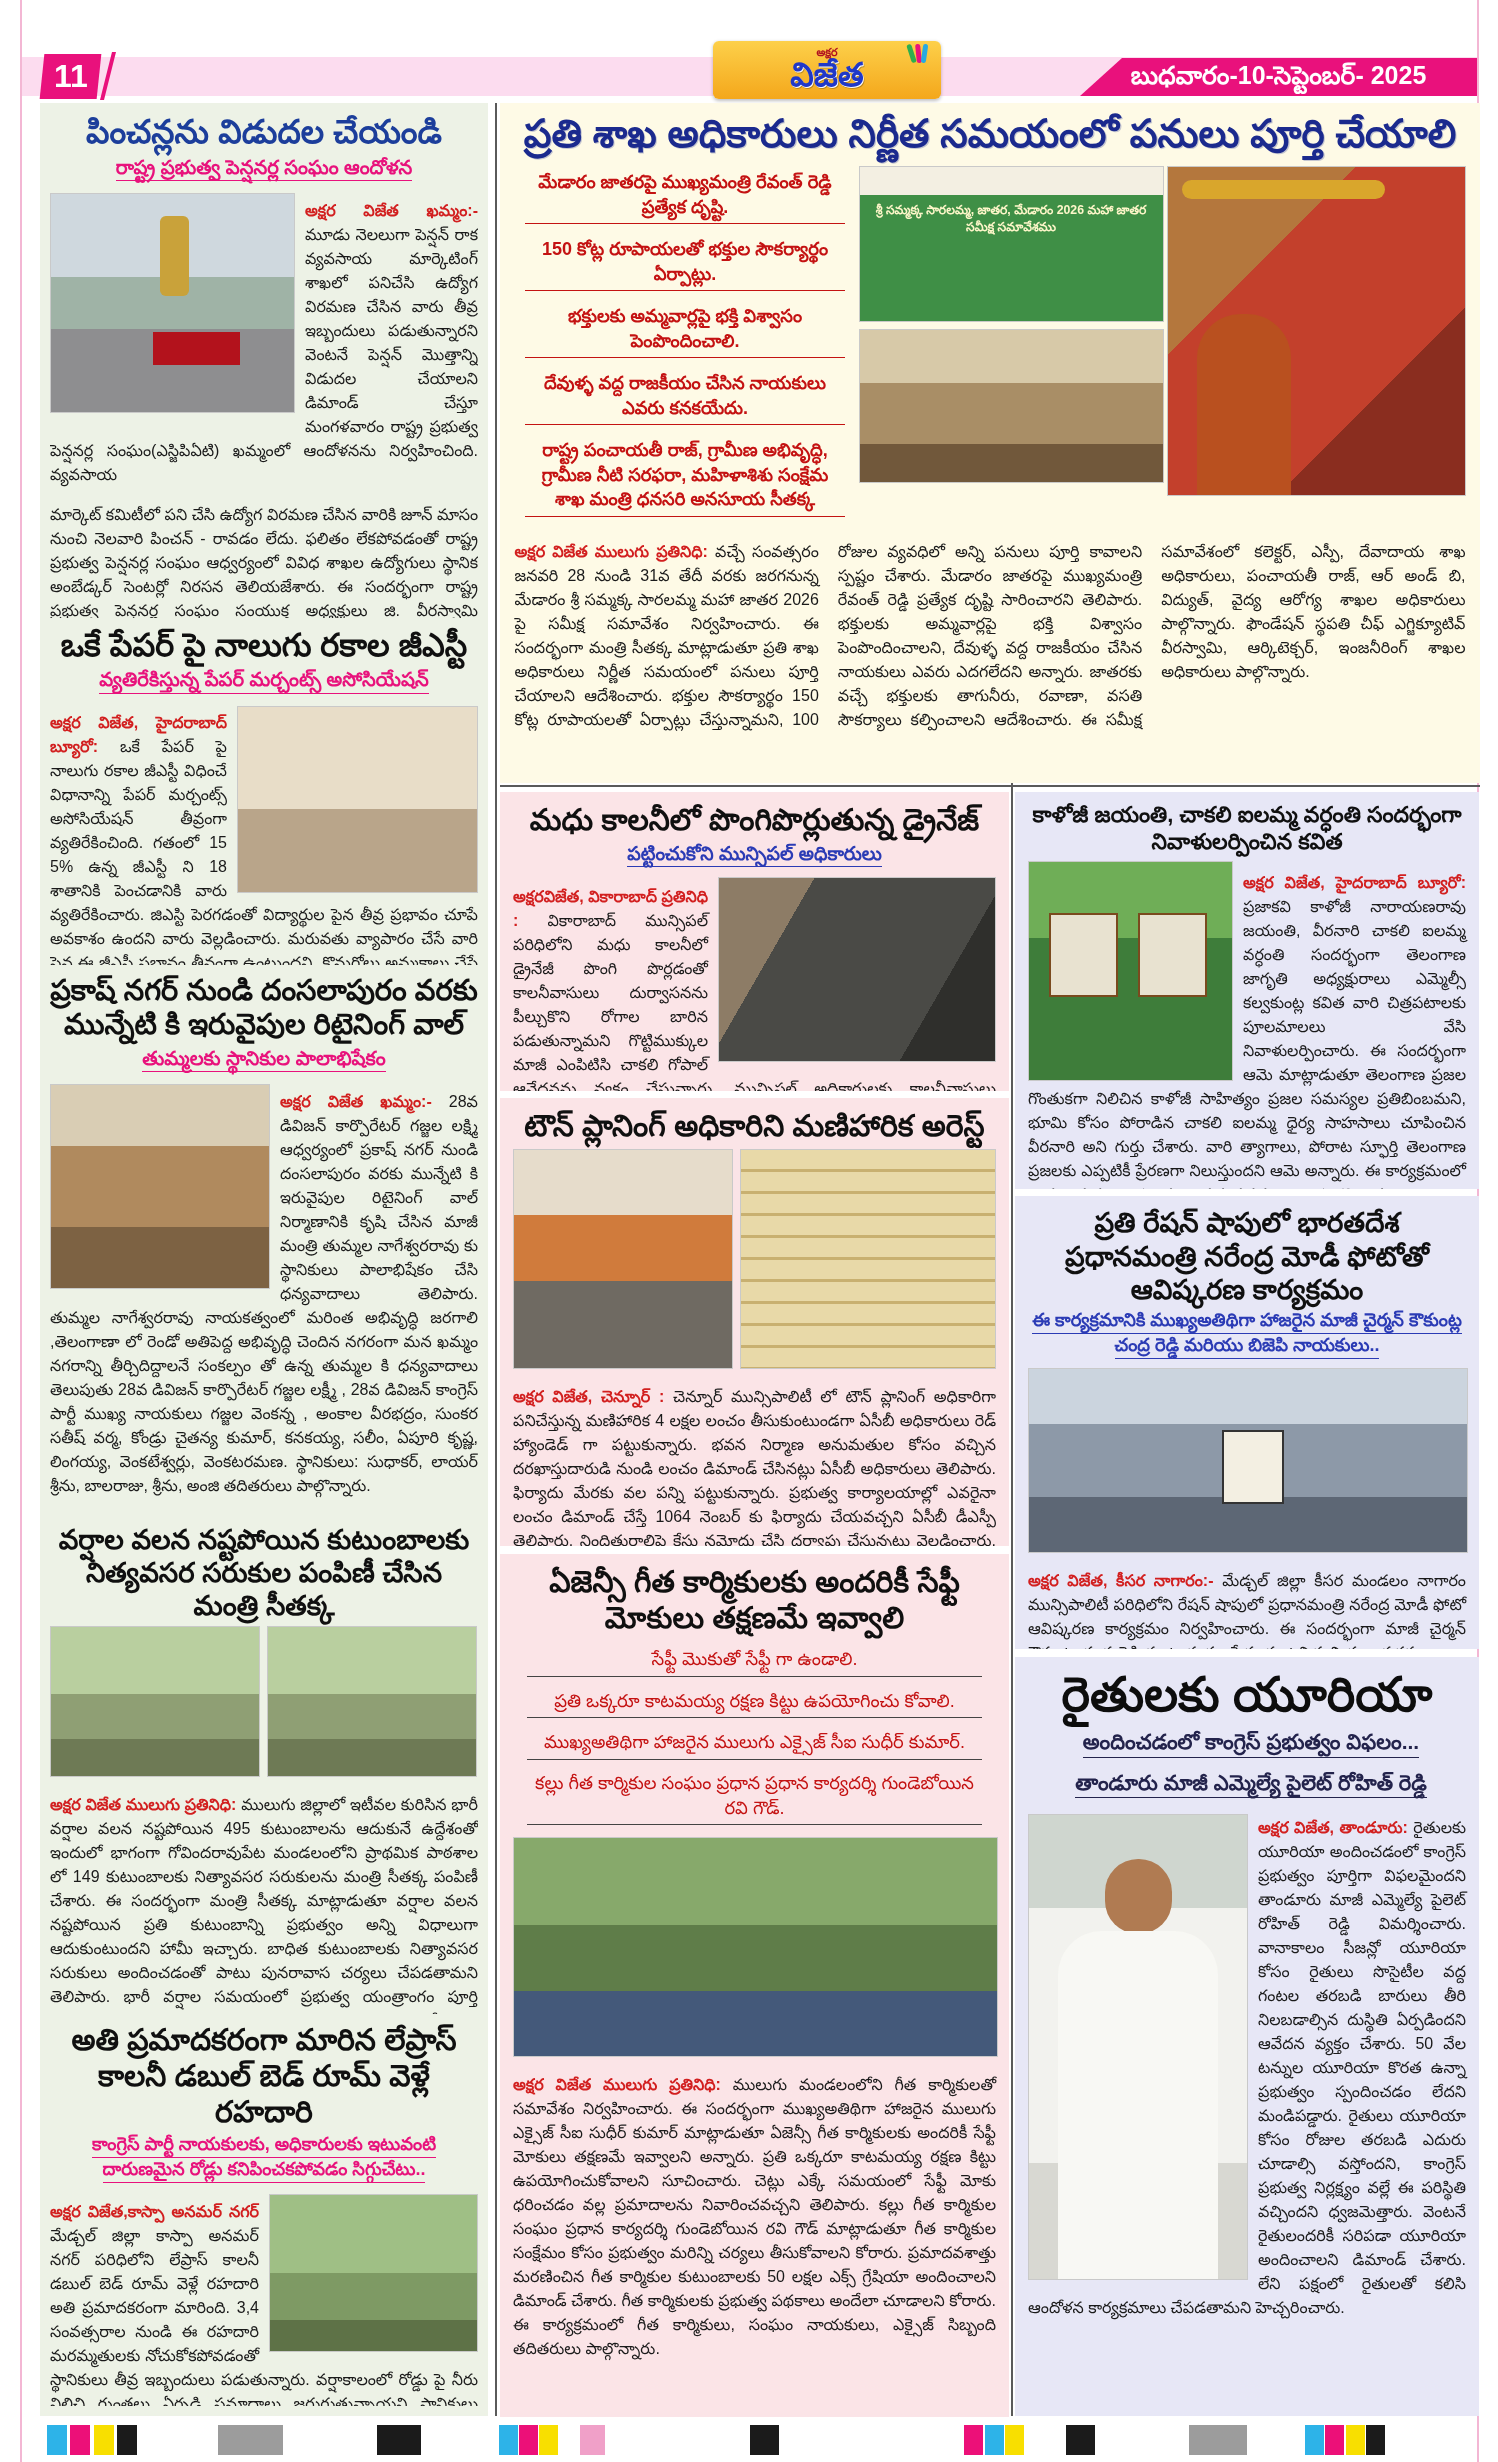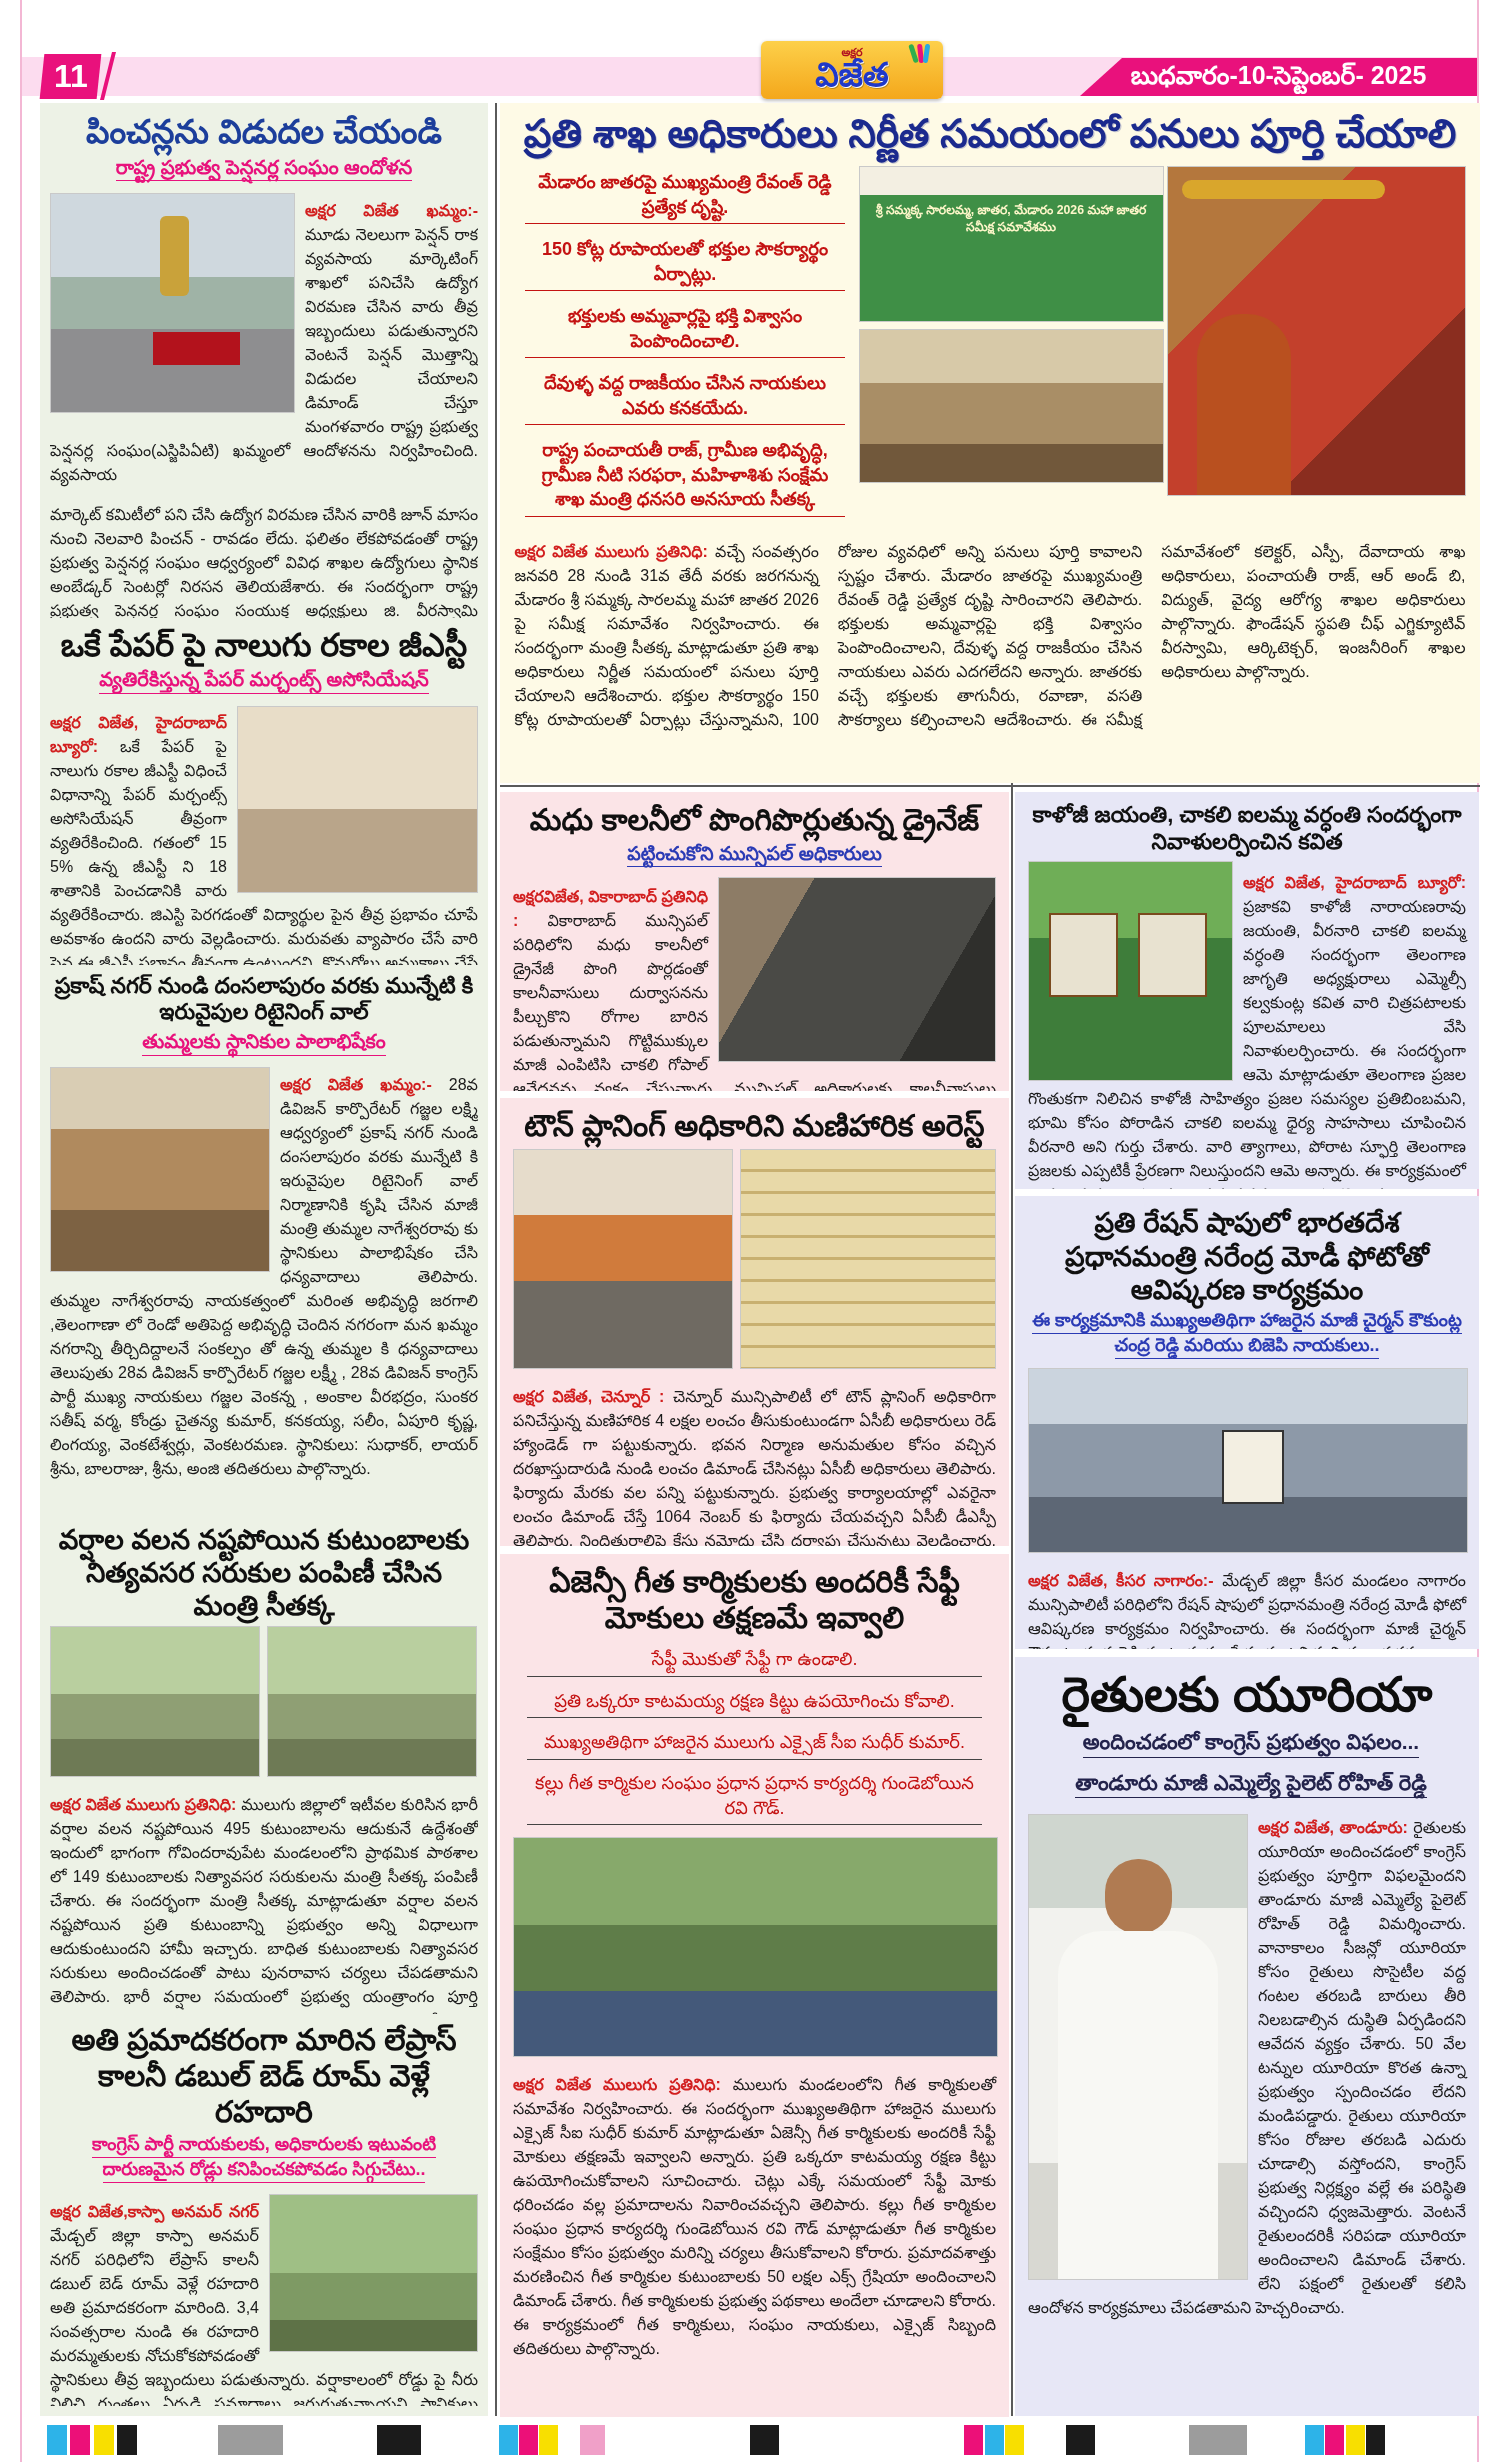--- a/index.html
+++ b/index.html
@@ -7,21 +7,21 @@
   .page{position:relative;width:1499px;height:2462px;background:#ffffff;overflow:hidden;}
   .edge{position:absolute;top:0;width:1.5px;height:2462px;background:#f3b7d4;}
   .edge.l{left:20px}.edge.r{left:1477px}
 
   
   .hdr-band{position:absolute;left:22px;top:57px;width:1455px;height:39px;background:#fcdcef;}
   .pagenum{position:absolute;left:42px;top:54px;width:57px;height:45px;background:#e9117c;
            transform:skewX(-6deg);display:flex;align-items:center;justify-content:center;}
   .pagenum span{color:#fff;font-size:32px;font-weight:bold;transform:skewX(6deg);}
   .pagenum-stripe{position:absolute;left:106px;top:52px;width:4.4px;height:48px;background:#e9117c;transform:skewX(-14deg);}
-  .logo{position:absolute;left:761px;top:41px;width:182px;height:58px;border-radius:5.8px;
+  .logo{position:absolute;left:713px;top:41px;width:228px;height:58px;border-radius:5.8px;
         background:linear-gradient(#fdd04a,#f4a71b);box-shadow:0 1.5px 3.6px rgba(0,0,0,.25);
         display:flex;flex-direction:column;align-items:center;justify-content:center;}
   .logo .small{font-size:11px;font-weight:bold;color:#b01020;line-height:1;}
   .logo .big{font-size:33px;font-weight:bold;color:#2038c8;line-height:1.05;
              text-shadow:0.7px 0.7px 0 #fff,1.5px 1.5px 0 rgba(0,0,0,.25);}
   .feather{position:absolute;right:10px;top:2.9px;width:22px;height:22px;}
   .feather i{position:absolute;width:5px;height:19px;border-radius:2.9px;}
   .feather i:nth-child(1){left:0;background:#2fae4e;transform:rotate(-18deg);}
   .feather i:nth-child(2){left:6.5px;background:#e9117c;transform:rotate(-6deg);}
   .feather i:nth-child(3){left:13px;background:#28a9e0;transform:rotate(8deg);}
@@ -163,21 +163,21 @@
     </article>
 
     <article class="a2">
       <h1 class="hl-black">ఒకే పేపర్ పై నాలుగు రకాల జీఎస్టీ</h1>
       <div class="sub-mag"><u>వ్యతిరేకిస్తున్న పేపర్ మర్చంట్స్ అసోసియేషన్</u></div>
       <div class="photo ph-gst"></div>
       <p class="jtext"><span class="byline">అక్షర విజేత, హైదరాబాద్ బ్యూరో:</span> <span>ఒకే పేపర్ పై నాలుగు రకాల జీఎస్టీ విధించే విధానాన్ని పేపర్ మర్చంట్స్ అసోసియేషన్ తీవ్రంగా వ్యతిరేకించింది. గతంలో 15 5% ఉన్న జీఎస్టీ ని 18 శాతానికి పెంచడానికి వారు వ్యతిరేకించారు. జిఎస్టి పెరగడంతో విద్యార్థుల పైన తీవ్ర ప్రభావం చూపే అవకాశం ఉందని వారు వెల్లడించారు. మరువతు వ్యాపారం చేసే వారి పైన ఈ జీఎస్టీ ప్రభావం తీవ్రంగా ఉంటుందని, కొనుగోలు అమ్మకాలు చేసే విషయంలో సమస్యలు తలెత్తే అవకాశం ఉందని స్పష్టం చేశారు. విద్యార్థులు రాసుకునే నోట్బుక్ పైన జీరో జిఎస్టి ఉంటే, చదువుకునే టెస్ట్ బుక్స్ పైన 18% జిఎస్టి ఎలా వసూలు చేస్తారు అని ప్రశ్నించారు. ఇదే విషయంపై కేంద్రమంత్రి కిషన్ రెడ్డి దృష్టికి తీసుకువెళ్లగా కేంద్రంతో చర్చిస్తామన్న హామీ ఇచ్చినట్లు తెలిపారు. ఈ కార్యక్రమంలో ప్రెసిడెంట్ అభిషేక్, జాయింట్ సెక్రటరీ ఆసీస్, వికాస్, రమేష్ శ్రీనాథ్ తేజు తదితరులు పాల్గొన్నారు.</span></p>
     </article>
 
     <article class="a3">
-      <h1 class="hl-black" style="font-size:22px">ప్రకాష్ నగర్ నుండి దంసలాపురం వరకు మున్నేటి కి ఇరువైపుల రిటైనింగ్ వాల్</h1>
+      <h1 class="hl-black" style="font-size:29px">ప్రకాష్ నగర్ నుండి దంసలాపురం వరకు మున్నేటి కి ఇరువైపుల రిటైనింగ్ వాల్</h1>
       <div class="sub-mag"><u>తుమ్మలకు స్థానికుల పాలాభిషేకం</u></div>
       <div class="photo ph-pala"></div>
       <p class="jtext"><span class="byline">అక్షర విజేత ఖమ్మం:-</span> <span>28వ డివిజన్ కార్పొరేటర్ గజ్జల లక్ష్మి ఆధ్వర్యంలో ప్రకాష్ నగర్ నుండి దంసలాపురం వరకు మున్నేటి కి ఇరువైపుల రిటైనింగ్ వాల్ నిర్మాణానికి కృషి చేసిన మాజీ మంత్రి తుమ్మల నాగేశ్వరరావు కు స్థానికులు పాలాభిషేకం చేసి ధన్యవాదాలు తెలిపారు. తుమ్మల నాగేశ్వరరావు నాయకత్వంలో మరింత అభివృద్ధి జరగాలి ,తెలంగాణా లో రెండో అతిపెద్ద అభివృద్ధి చెందిన నగరంగా మన ఖమ్మం నగరాన్ని తీర్చిదిద్దాలనే సంకల్పం తో ఉన్న తుమ్మల కి ధన్యవాదాలు తెలుపుతు 28వ డివిజన్ కార్పొరేటర్ గజ్జల లక్ష్మీ , 28వ డివిజన్ కాంగ్రెస్ పార్టీ ముఖ్య నాయకులు గజ్జల వెంకన్న , అంకాల వీరభద్రం, సుంకర సతీష్ వర్మ, కోండ్రు చైతన్య కుమార్, కనకయ్య, సలీం, ఏపూరి కృష్ణ, లింగయ్య, వెంకటేశ్వర్లు, వెంకటరమణ. స్థానికులు: సుధాకర్, లాయర్ శ్రీను, బాలరాజు, శ్రీను, అంజి తదితరులు పాల్గొన్నారు.</span></p>
     </article>
 
     <article class="a4">
       <h1 class="hl-black" style="font-size:27.6px">వర్షాల వలన నష్టపోయిన కుటుంబాలకు నిత్యవసర సరుకుల పంపిణీ చేసిన మంత్రి సీతక్క</h1>
       <div style="display:flex;gap:7.3px;margin:2.9px 0 5.8px;">
         <div class="photo ph-rations"></div>
         <div class="photo ph-rations"></div>

